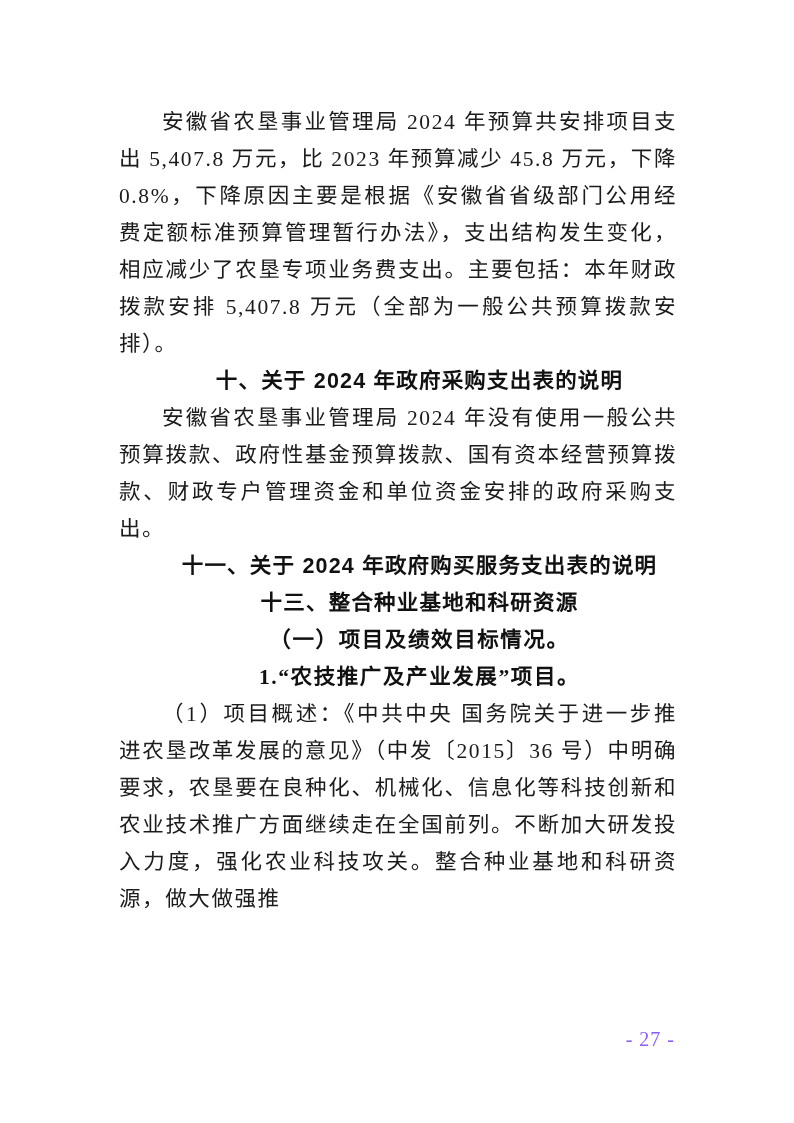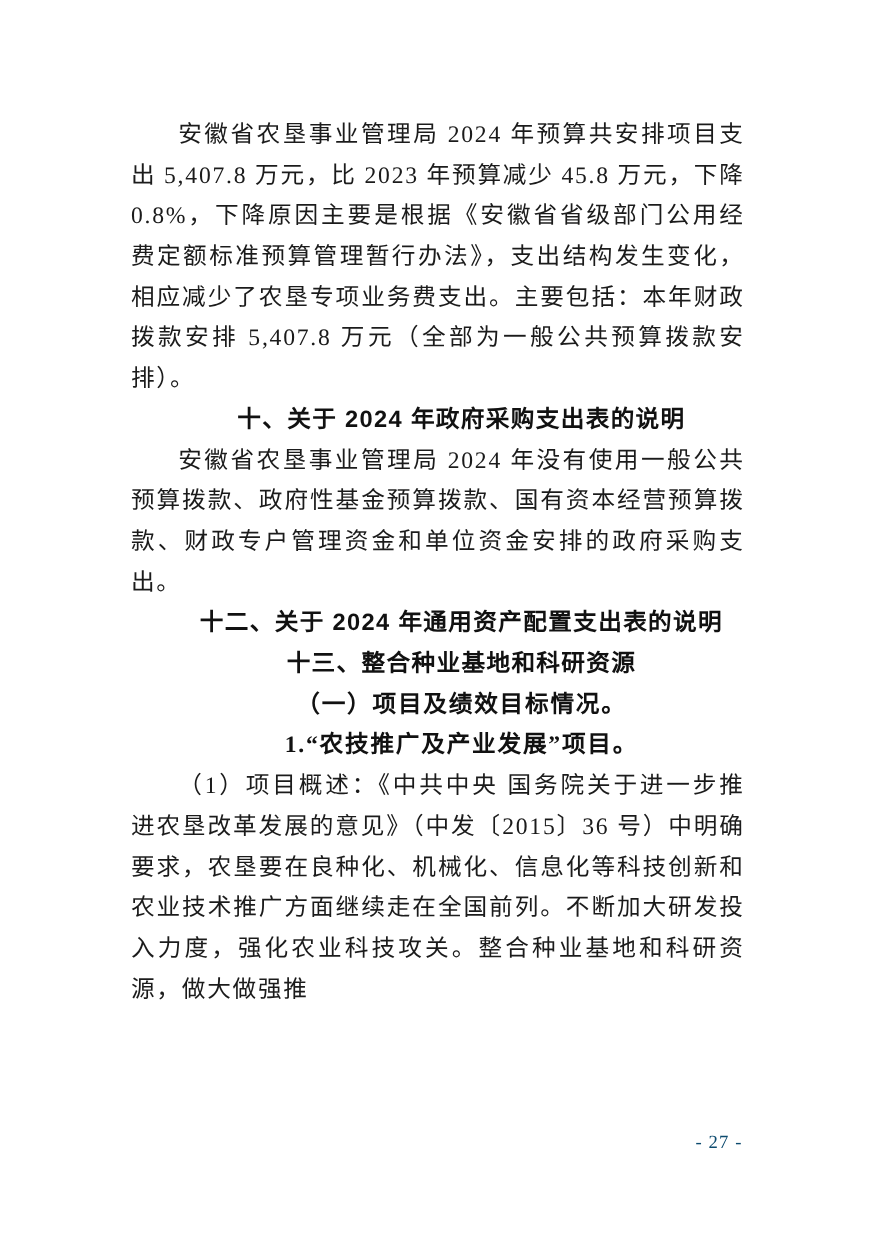--- a/index.html
+++ b/index.html
@@ -61,41 +61,41 @@
     text-indent: 2em;
     color: #111111;
     text-align: center;
   }
 
   .page-footer {
     position: absolute;
     top: 1029px;
     right: 119px;
     font-family: "Liberation Serif", "DejaVu Serif", serif;
-    font-size: 17px;
+    font-size: 20px;
     line-height: 20px;
     letter-spacing: 1px;
-    color: #0c4a6e;
+    color: #8b5cf6;
   }
 </style>
 </head>
 <body>
 
 <div class="page">
   <div class="content">
 
     <p class="para">安徽省农垦事业管理局 2024 年预算共安排项目支出 5,407.8 万元，比 2023 年预算减少 45.8 万元，下降 0.8%，下降原因主要是根据《安徽省省级部门公用经费定额标准预算管理暂行办法》，支出结构发生变化，相应减少了农垦专项业务费支出。主要包括：本年财政拨款安排 5,407.8 万元（全部为一般公共预算拨款安排）。</p>
 
     <p class="heading">十、关于 2024 年政府采购支出表的说明</p>
 
     <p class="para">安徽省农垦事业管理局 2024 年没有使用一般公共预算拨款、政府性基金预算拨款、国有资本经营预算拨款、财政专户管理资金和单位资金安排的政府采购支出。</p>
 
+    <p class="heading">十一、关于 2024 年政府购买服务支出表的说明</p>
 
 
-    <p class="heading">十二、关于 2024 年通用资产配置支出表的说明</p>
 
 
     <p class="heading">十三、整合种业基地和科研资源</p>
 
     <p class="subheading">（一）项目及绩效目标情况。</p>
 
     <p class="subheading">1.“农技推广及产业发展”项目。</p>
 
     <p class="para">（1）项目概述：《中共中央 国务院关于进一步推进农垦改革发展的意见》（中发〔2015〕36 号）中明确要求，农垦要在良种化、机械化、信息化等科技创新和农业技术推广方面继续走在全国前列。不断加大研发投入力度，强化农业科技攻关。整合种业基地和科研资源，做大做强推</p>
 

